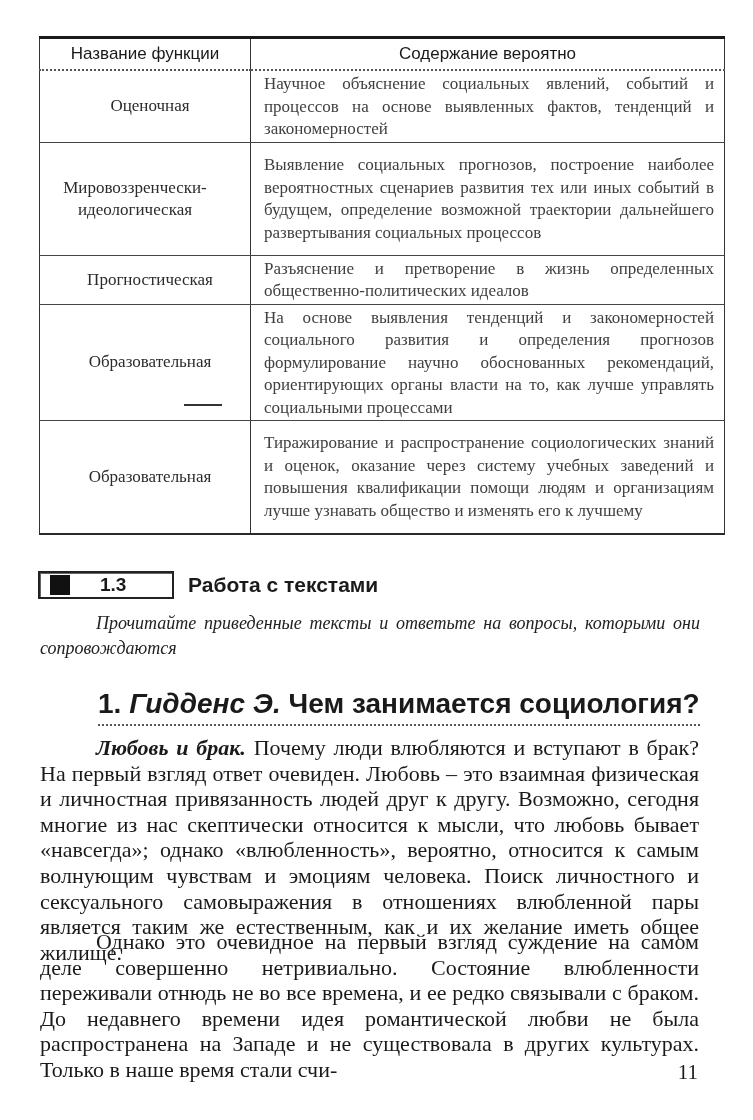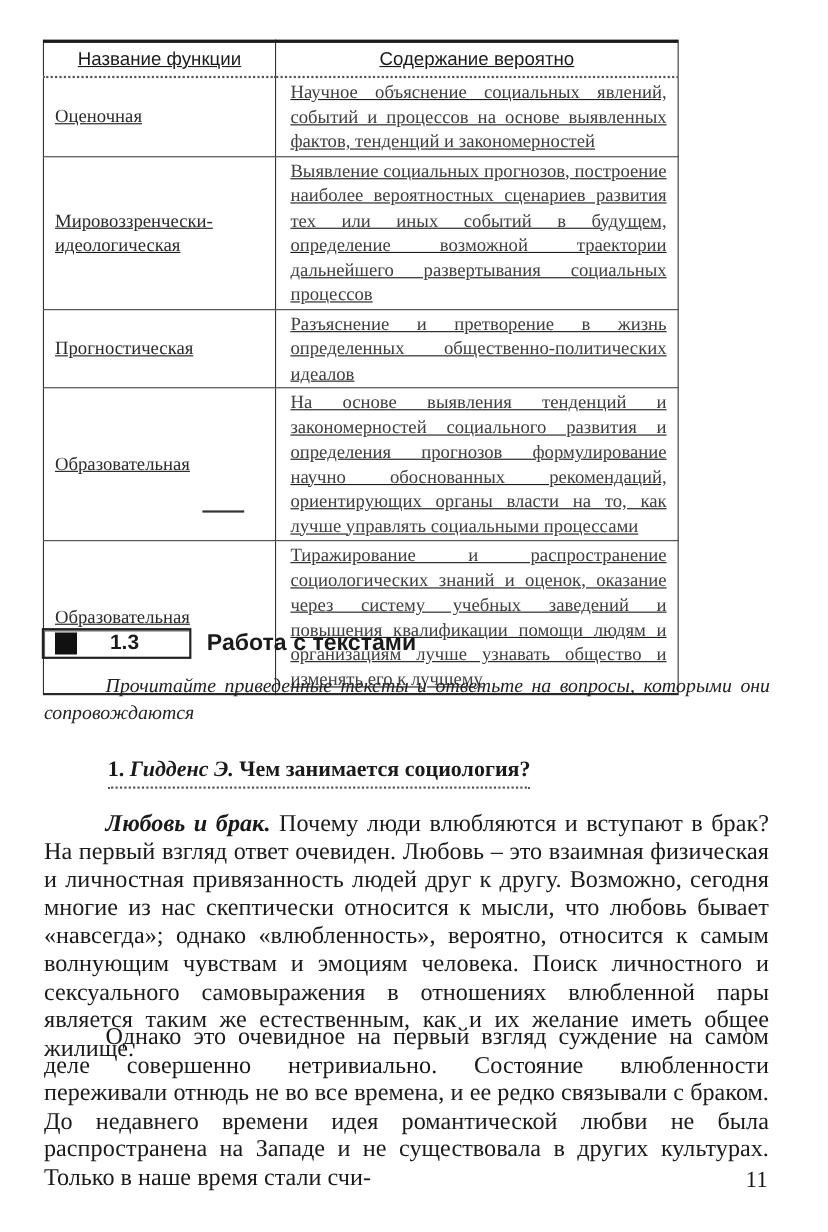--- a/index.html
+++ b/index.html
@@ -5,37 +5,36 @@
     html, body { margin: 0; padding: 0; background: #ffffff; }
     body {
       width: 753px; height: 1120px; position: relative; overflow: hidden;
       color: #1a1a1a;
       font-family: "Liberation Serif", serif;
     }
     .page { position: absolute; left: 0; top: 0; width: 753px; height: 1120px; }
 
     
     .func-table {
-      position: absolute; left: 39px; top: 36px; width: 578px;
+      position: absolute; left: 39px; top: 36px; width: 686px;
       border-collapse: collapse;
       border-top: 3px solid #1a1a1a;
       border-bottom: 2px solid #2a2a2a;
-      text-decoration: underline;
     }
     .func-table th, .func-table td {
       border-left: 1px solid #333; border-right: 1px solid #333;
       padding: 0;
     }
     .func-table th {
       font-family: "Liberation Sans", sans-serif; font-weight: normal;
       font-size: 17px; height: 30px; text-align: center;
       border-bottom: 2px dotted #555;
       vertical-align: middle;
     }
-    .func-table td { border-bottom: 1px solid #444; vertical-align: middle; }
+    .func-table td { border-bottom: 1px solid #444; vertical-align: middle; text-align: center; }
     .func-table td.name {
       width: 200px; font-size: 17px; padding-left: 10px; color: #2b2b2b;
     }
     .func-table td.desc {
       font-size: 17px; line-height: 22.5px; padding: 2px 10px 1px 13px;
       text-align: justify; color: #404040;
     }
     .name-inner { position: relative; display: block; }
     .dash-mark {
       position: absolute; left: 134px; width: 38px; height: 2px; background: #333;
@@ -63,21 +62,21 @@
 
     .instruction {
       position: absolute; left: 40px; top: 611px; width: 660px;
       font-size: 18px; font-style: italic; line-height: 25px;
       text-indent: 56px; text-align: justify; color: #222;
     }
 
     
     .reading-head {
       position: absolute; left: 98px; top: 688px;
-      font-family: Liberation Serif, serif; font-weight: bold; font-size: 20px;
+      font-family: Liberation Sans, sans-serif; font-weight: bold; font-size: 28px;
       padding-bottom: 4px;
       border-bottom: 2px dotted #555;
     }
     .reading-head .author { font-style: italic; }
 
     
     .body-text {
       position: absolute; left: 40px; width: 659px;
       font-size: 22px; line-height: 25.6px; text-align: justify; color: #1a1a1a;
     }

